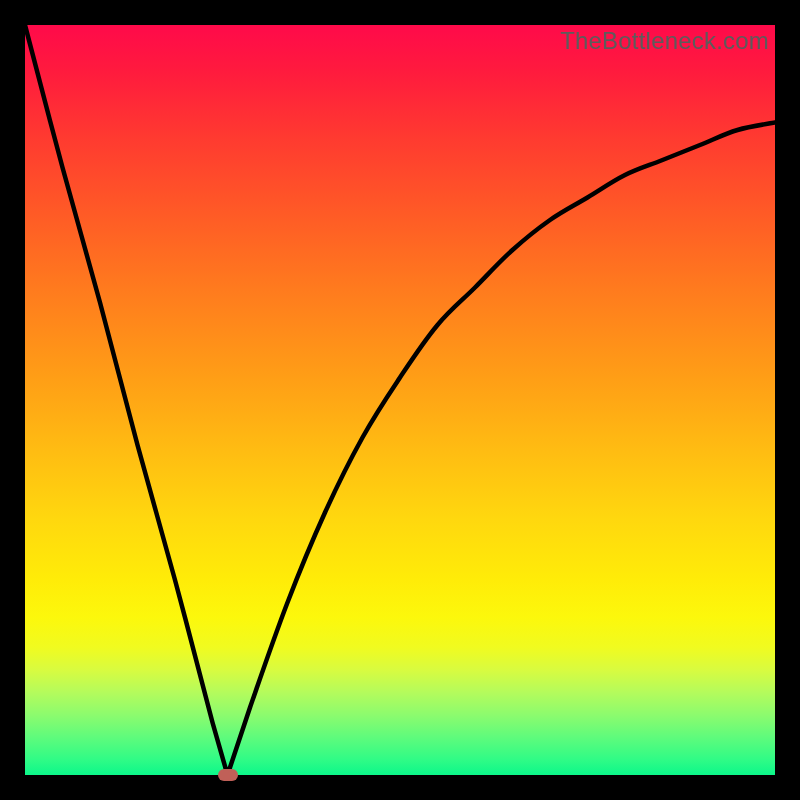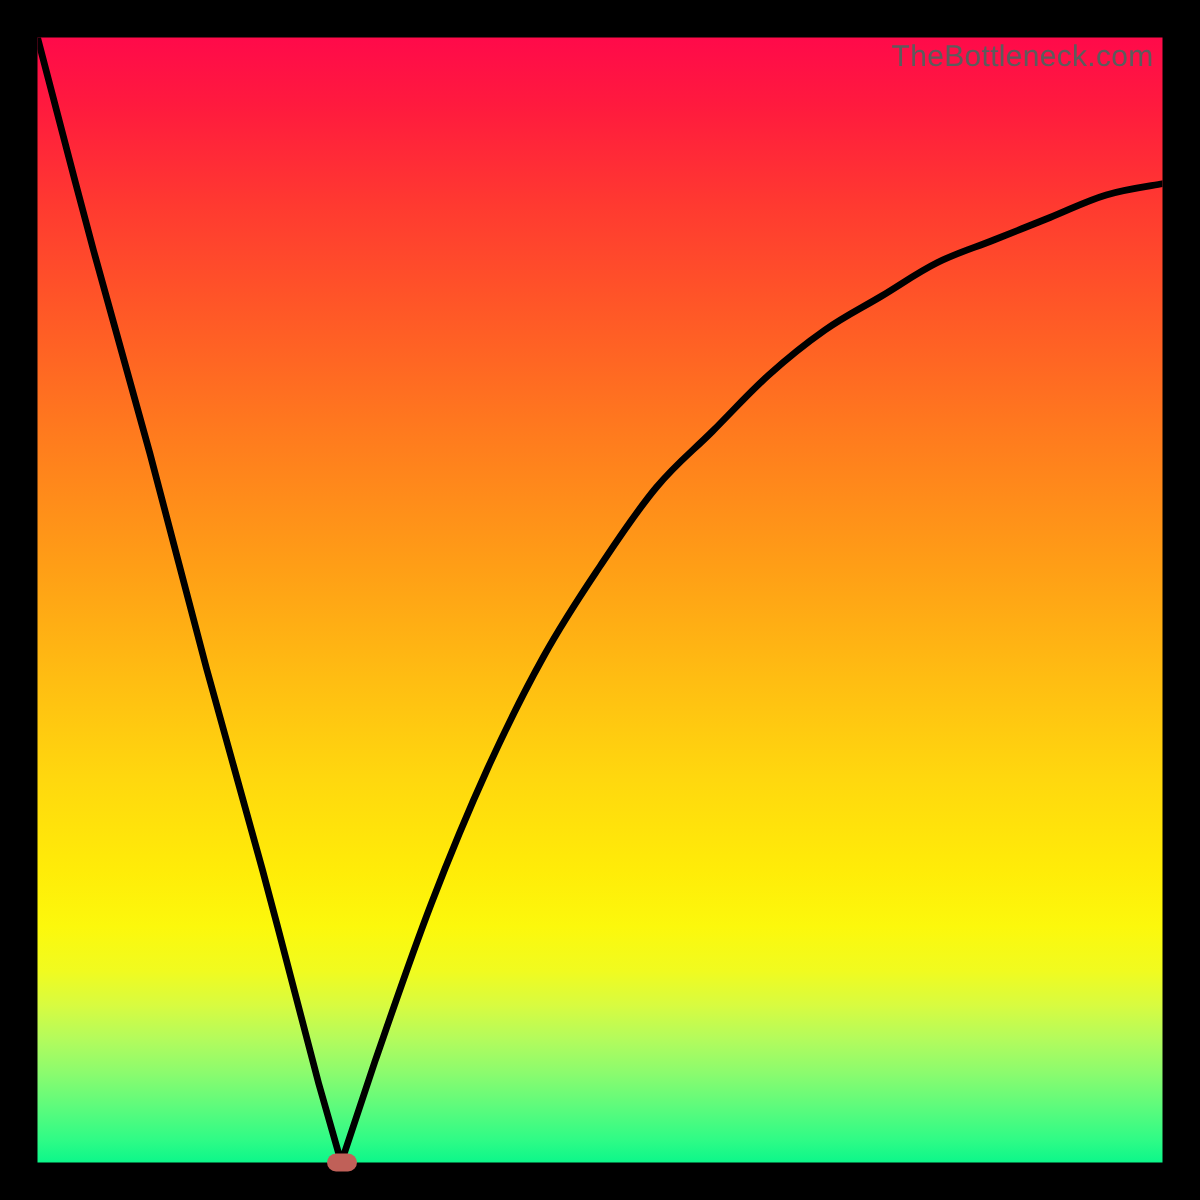--- a/index.html
+++ b/index.html
@@ -43,21 +43,21 @@
       #5efb7c 95%,
       #2ffb86 98%,
       #0cf78a 100%
     );
   }
   .watermark {
     position: absolute;
     top: 2px;
     right: 6px;
     color: #5c5c5c;
-    font-size: 20px;
+    font-size: 24px;
     font-weight: 500;
     letter-spacing: 0.2px;
     user-select: none;
   }
   svg.curve {
     position: absolute;
     left: 0;
     top: 0;
     width: 750px;
     height: 750px;

